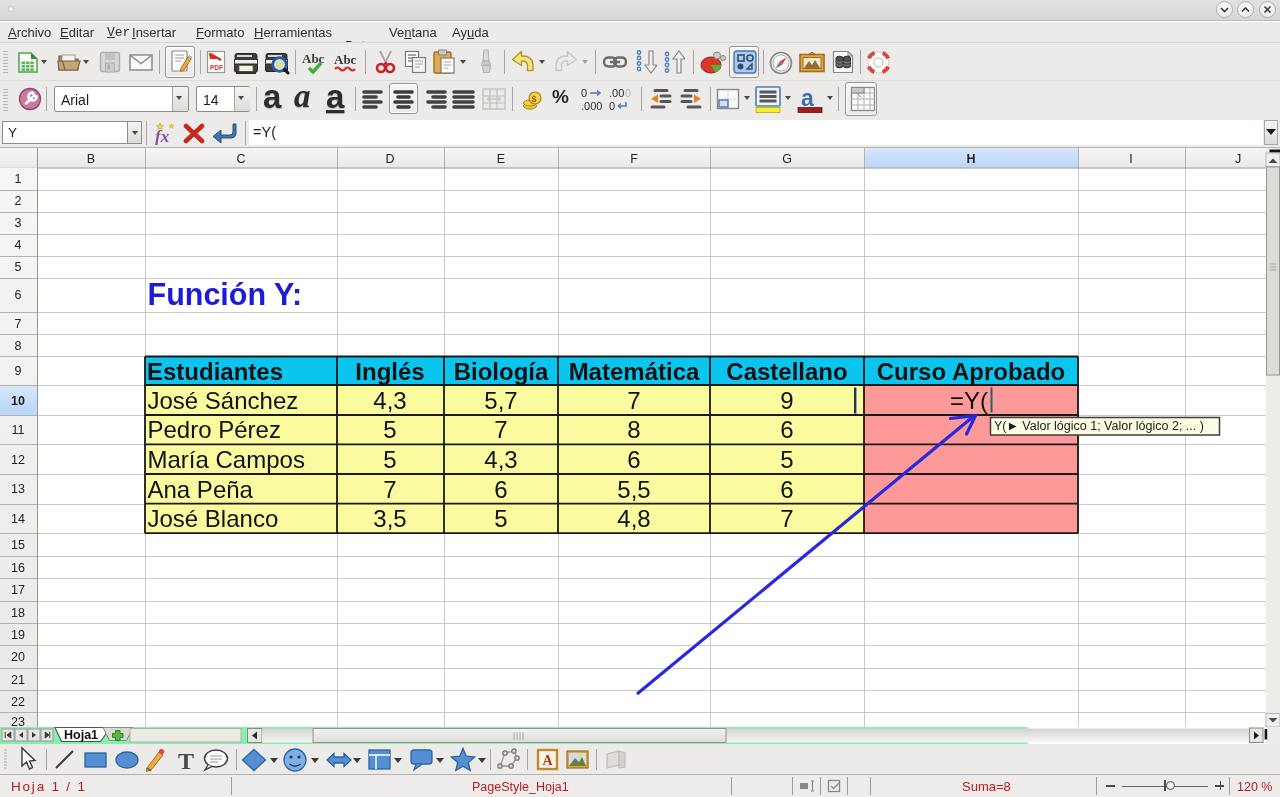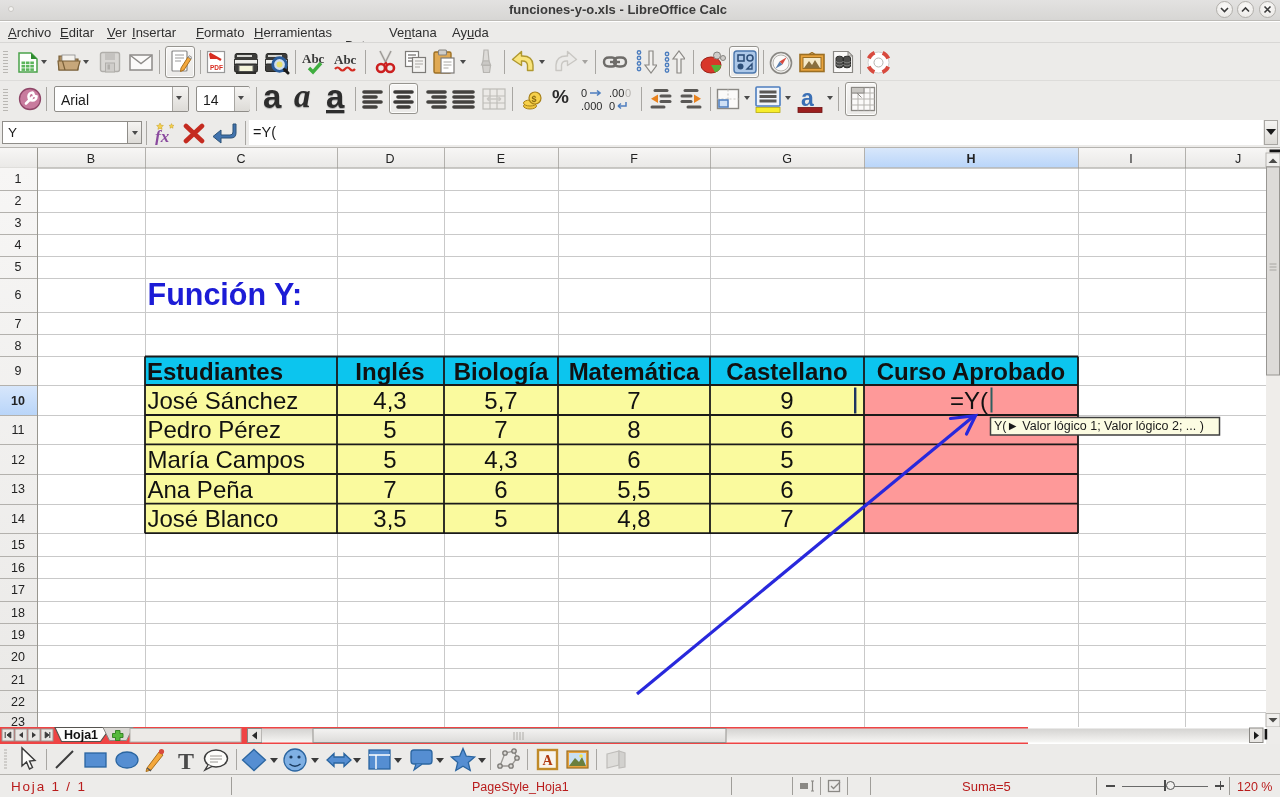--- a/index.html
+++ b/index.html
@@ -10,36 +10,35 @@
 .tsep{position:absolute;width:1px;height:24px;background:#a8a6a2;}
 .grip{position:absolute;width:5px;height:22px;background:repeating-linear-gradient(to bottom,#b9b7b3 0,#b9b7b3 1px,#ecebe9 1px,#ecebe9 3px);}
 .dd{position:absolute;width:0;height:0;border-left:3.5px solid transparent;border-right:3.5px solid transparent;border-top:4px solid #4a4a4a;}
 .pressed{position:absolute;background:linear-gradient(#f7f6f5,#eae9e7);border:1px solid #96948f;border-radius:3px;box-shadow:inset 0 0 0 1px #fdfdfc;}
 </style>
 </head>
 <body>
 
 <div class="abs" id="titlebar" style="left:0;top:0;width:1280px;height:21px;background:linear-gradient(#e3e2e1,#d7d6d4);border-bottom:1px solid #bdbbb7;">
   <div class="abs" style="left:8px;top:6px;width:6px;height:6px;border-radius:50%;background:#f4f3f1;border:1px solid #c9c7c3;"></div>
-  <div class="abs" style="left:0;top:2px;width:1236px;text-align:center;font-weight:bold;font-size:13px;color:#3b3b3b;">funciones-y-o.xls - LibreOffice Calc</div>
   <div class="abs" style="left:1216px;top:1px;width:17px;height:17px;border-radius:50%;background:radial-gradient(circle at 50% 35%,#fbfaf9,#e8e6e3);border:1px solid #b1afab;color:#3a3a3a;"><svg width="15" height="15">
         <path d="M4 6 L7.5 9.5 L11 6" fill="none" stroke="#3a3a3a" stroke-width="1.6"></path>
       </svg></div>
   <div class="abs" style="left:1237px;top:1px;width:17px;height:17px;border-radius:50%;background:radial-gradient(circle at 50% 35%,#fbfaf9,#e8e6e3);border:1px solid #b1afab;"><svg width="15" height="15">
         <path d="M4 9.5 L7.5 6 L11 9.5" fill="none" stroke="#3a3a3a" stroke-width="1.6"></path>
       </svg></div>
   <div class="abs" style="left:1259px;top:1px;width:17px;height:17px;border-radius:50%;background:radial-gradient(circle at 50% 35%,#fbfaf9,#e8e6e3);border:1px solid #b1afab;"><svg width="15" height="15">
         <path d="M4.5 4.5 L10.5 10.5 M10.5 4.5 L4.5 10.5" fill="none" stroke="#3a3a3a" stroke-width="1.6"></path>
       </svg></div>
 </div>
 
 <div class="abs" id="menubar" style="left:0;top:22px;width:1280px;height:20px;background:#ecebe9;font-size:13px;color:#2f2f2f;">
   <span class="abs" style="left:8px;top:3px;"><u>A</u>rchivo</span>
   <span class="abs" style="left:60px;top:3px;"><u>E</u>ditar</span>
-  <span class="abs" style="left:107px;top:3px;"><u>V</u>er</span>
+  <span class="abs" style="left:107px;top:3px;font-family:Liberation Mono, monospace;"><u>V</u>er</span>
   <span class="abs" style="left:132px;top:3px;"><u>I</u>nsertar</span>
   <span class="abs" style="left:196px;top:3px;"><u>F</u>ormato</span>
   <span class="abs" style="left:254px;top:3px;"><u>H</u>erramientas</span>
   <span class="abs" style="left:345px;top:16px;"><u>D</u>atos</span>
   <span class="abs" style="left:389px;top:3px;">Ve<u>n</u>tana</span>
   <span class="abs" style="left:452px;top:3px;">Ay<u>u</u>da</span>
 </div>
 
 <div class="abs" id="toolbar1" style="left:0;top:42px;width:1280px;height:38px;background:#ecebe9;border-top:1px solid #d8d7d5;">
   <div class="grip" style="left:3px;top:8px;"></div>
@@ -547,21 +546,21 @@
 <rect x="1269.5" y="1.5" width="10.5" height="3" fill="#141414"></rect>
 <rect x="1266" y="5" width="14" height="13.5" fill="#f0efed" stroke="#b5b3af" stroke-width="1"></rect>
 <path d="M1268.5 15 L1273 10.5 L1277.5 15 z" fill="#4a4a48"></path>
 <rect x="1266.5" y="19" width="13" height="208" fill="#dddbd8" stroke="#989692" stroke-width="1"></rect>
 <path d="M1269.5 116 h7 M1269.5 119 h7 M1269.5 122 h7" stroke="#a8a6a2" stroke-width="1" fill="none"></path>
 <rect x="1266" y="565.5" width="14" height="13.5" fill="#f0efed" stroke="#b5b3af" stroke-width="1"></rect>
 <path d="M1268.5 570 L1277.5 570 L1273 574.5 z" fill="#4a4a48"></path>
 </svg>
 </div>
 
-<div class="abs" id="tabrow" style="left:0;top:727px;width:1028px;height:17px;background:#ef4444;">
+<div class="abs" id="tabrow" style="left:0;top:727px;width:1028px;height:17px;background:#86efac;">
 <svg width="1280" height="17" font-family="Liberation Sans, sans-serif">
 <g>
 <rect x="2" y="2" width="12" height="12" fill="#e8e6e3" stroke="#9a9894" stroke-width="1"></rect>
 <path d="M5.2 5 v6 M10.8 5 L7 8 L10.8 11 z" fill="#3a3a3a" stroke="#3a3a3a" stroke-width="1"></path>
 <rect x="15" y="2" width="12" height="12" fill="#e8e6e3" stroke="#9a9894" stroke-width="1"></rect>
 <path d="M23 5 L19 8 L23 11 z" fill="#3a3a3a"></path>
 <rect x="28" y="2" width="12" height="12" fill="#e8e6e3" stroke="#9a9894" stroke-width="1"></rect>
 <path d="M32 5 L36 8 L32 11 z" fill="#3a3a3a"></path>
 <rect x="41" y="2" width="12" height="12" fill="#e8e6e3" stroke="#9a9894" stroke-width="1"></rect>
 <path d="M45.2 5 L49 8 L45.2 11 z M49.8 5 v6" fill="#3a3a3a" stroke="#3a3a3a" stroke-width="1"></path>
@@ -678,21 +677,21 @@
       <rect x="1" y="3" width="8" height="6" fill="#8a8884"></rect>
       <path d="M12 1 h3 M13.5 1 v10 M12 11 h3" stroke="#8a8884" stroke-width="1.2" fill="none"></path>
     </svg>
   <div class="vsep" style="left:820px;top:2px;height:18px;"></div>
   <svg class="abs" style="left:827px;top:4px;" width="15" height="14">
       <rect x="1.5" y="1.5" width="11" height="11" fill="none" stroke="#8a8884" stroke-width="1.3"></rect>
       <path d="M4 7 l2.5 2.5 L13 3" fill="none" stroke="#8a8884" stroke-width="1.3"></path>
     </svg>
   <div class="vsep" style="left:847px;top:2px;height:18px;"></div>
   <div class="vsep" style="left:870px;top:2px;height:18px;"></div>
-  <span class="abs" style="left:962px;top:4px;">Suma=5</span>
+  <span class="abs" style="left:962px;top:4px;">Suma=8</span>
   <div class="vsep" style="left:1096px;top:2px;height:18px;"></div>
   <div class="abs" style="left:1106px;top:10px;width:9px;height:1.5px;background:#4a4a4a;"></div>
   <div class="abs" style="left:1122px;top:10.5px;width:86px;height:1px;background:#6a6a6a;"></div>
   <div class="abs" style="left:1164px;top:5px;width:1.5px;height:11px;background:#4a4a4a;"></div>
   <div class="abs" style="left:1166px;top:6px;width:9px;height:9px;border-radius:50%;background:#f1f0ee;border:1.2px solid #555;"></div>
   <div class="abs" style="left:1215px;top:10px;width:9px;height:1.5px;background:#4a4a4a;"></div>
   <div class="abs" style="left:1219.5px;top:5.8px;width:1.5px;height:9px;background:#4a4a4a;"></div>
   <div class="vsep" style="left:1229px;top:2px;height:18px;"></div>
   <span class="abs" style="left:1237px;top:5px;font-size:12.5px;">120 %</span>
 </div>

